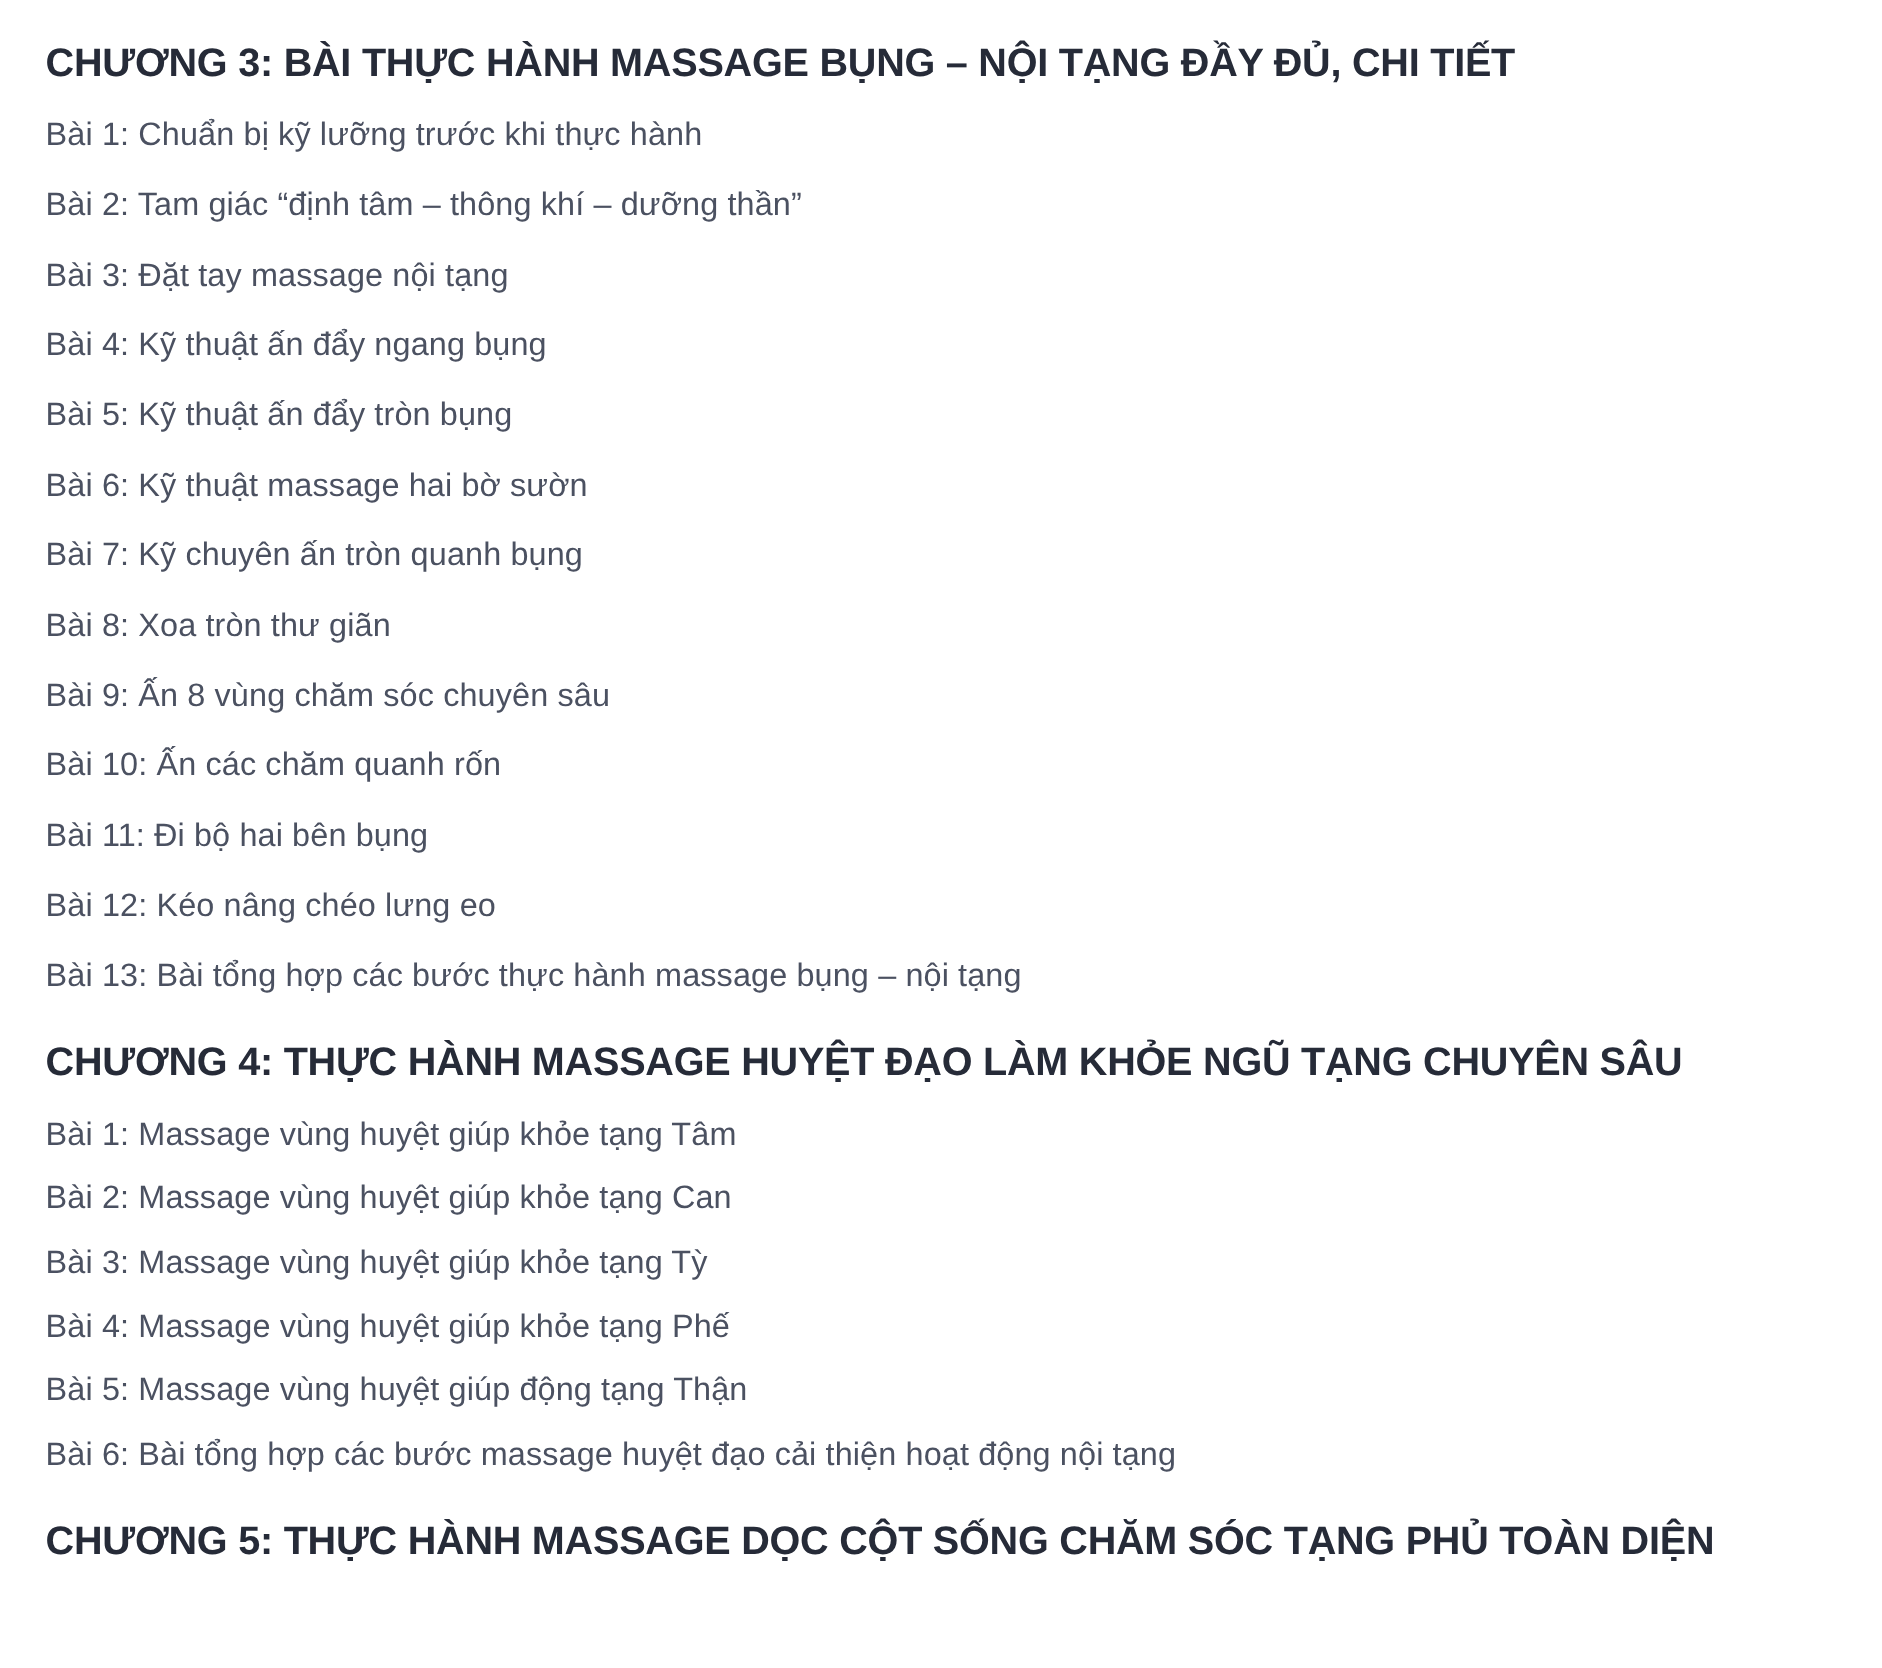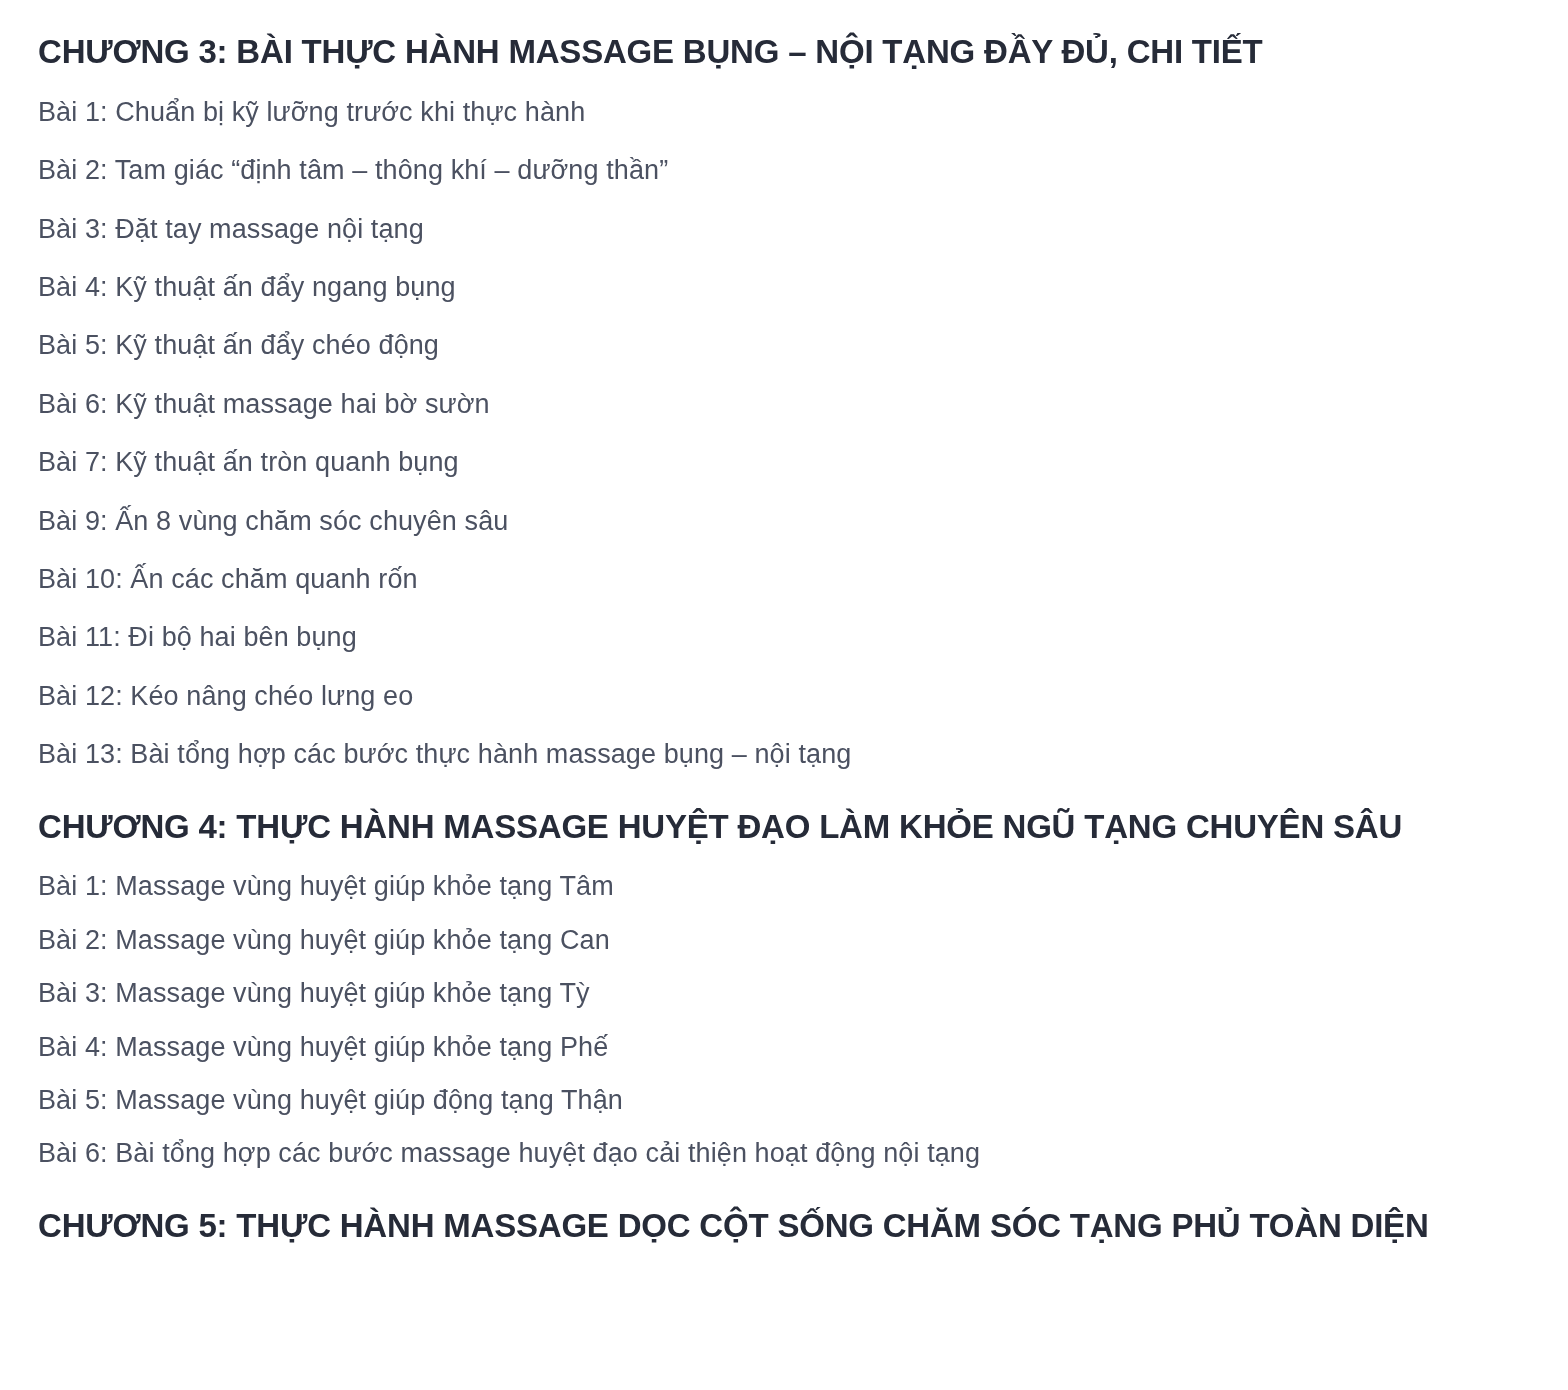--- a/index.html
+++ b/index.html
@@ -57,23 +57,24 @@
 <body>
 
 <div class="page">
   <section class="chapter-block">
     <h2 class="chapter-title">CHƯƠNG 3: BÀI THỰC HÀNH MASSAGE BỤNG – NỘI TẠNG ĐẦY ĐỦ, CHI TIẾT</h2>
     <ul class="lesson-list">
       <li class="lesson-item">Bài 1: Chuẩn bị kỹ lưỡng trước khi thực hành</li>
       <li class="lesson-item">Bài 2: Tam giác “định tâm – thông khí – dưỡng thần”</li>
       <li class="lesson-item">Bài 3: Đặt tay massage nội tạng</li>
       <li class="lesson-item">Bài 4: Kỹ thuật ấn đẩy ngang bụng</li>
-      <li class="lesson-item">Bài 5: Kỹ thuật ấn đẩy chéo động</li>
+      <li class="lesson-item">Bài 5: Kỹ thuật ấn đẩy tròn bụng</li>
       <li class="lesson-item">Bài 6: Kỹ thuật massage hai bờ sườn</li>
-      <li class="lesson-item">Bài 7: Kỹ thuật ấn tròn quanh bụng</li>
+      <li class="lesson-item">Bài 7: Kỹ chuyên ấn tròn quanh bụng</li>
+      <li class="lesson-item">Bài 8: Xoa tròn thư giãn</li>
       <li class="lesson-item">Bài 9: Ấn 8 vùng chăm sóc chuyên sâu</li>
       <li class="lesson-item">Bài 10: Ấn các chăm quanh rốn</li>
       <li class="lesson-item">Bài 11: Đi bộ hai bên bụng</li>
       <li class="lesson-item">Bài 12: Kéo nâng chéo lưng eo</li>
       <li class="lesson-item">Bài 13: Bài tổng hợp các bước thực hành massage bụng – nội tạng</li>
     </ul>
   </section>
 
   <section class="chapter-block">
     <h2 class="chapter-title">CHƯƠNG 4: THỰC HÀNH MASSAGE HUYỆT ĐẠO LÀM KHỎE NGŨ TẠNG CHUYÊN SÂU</h2>

